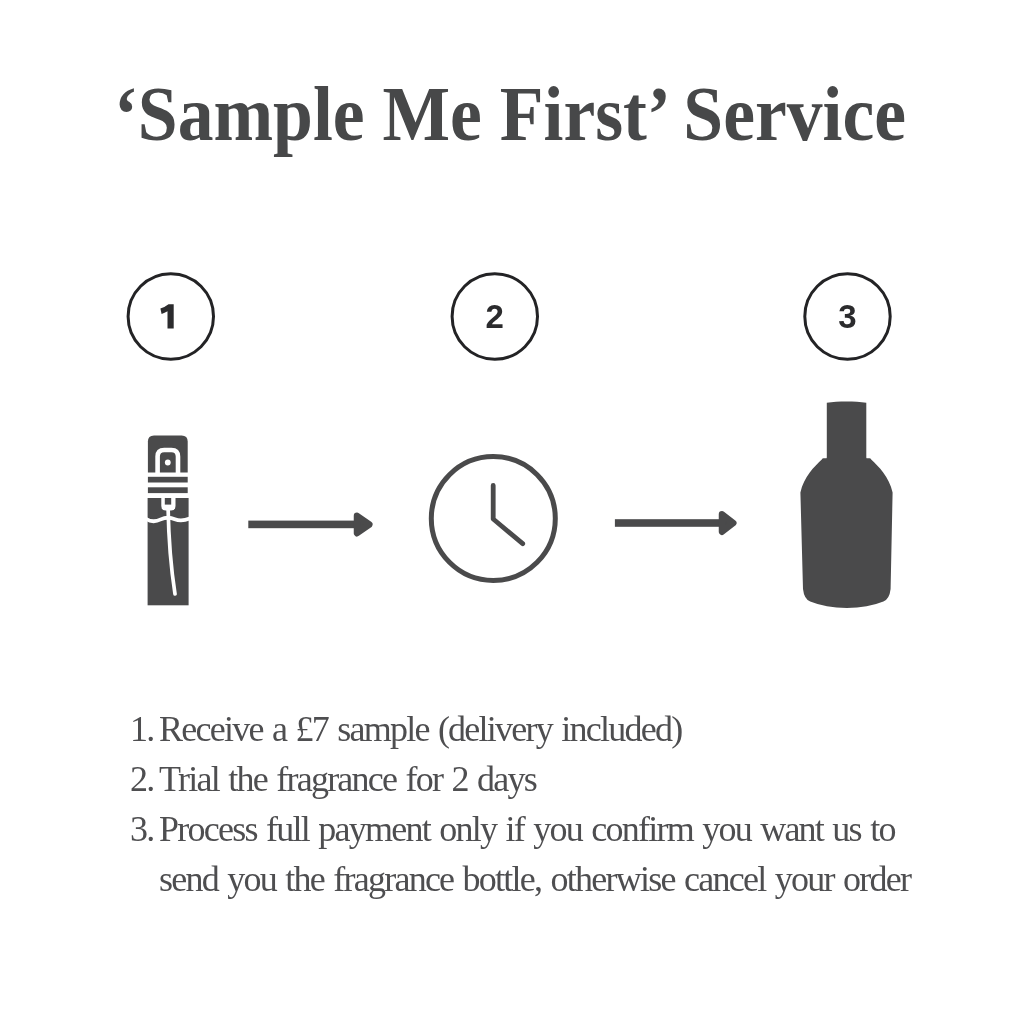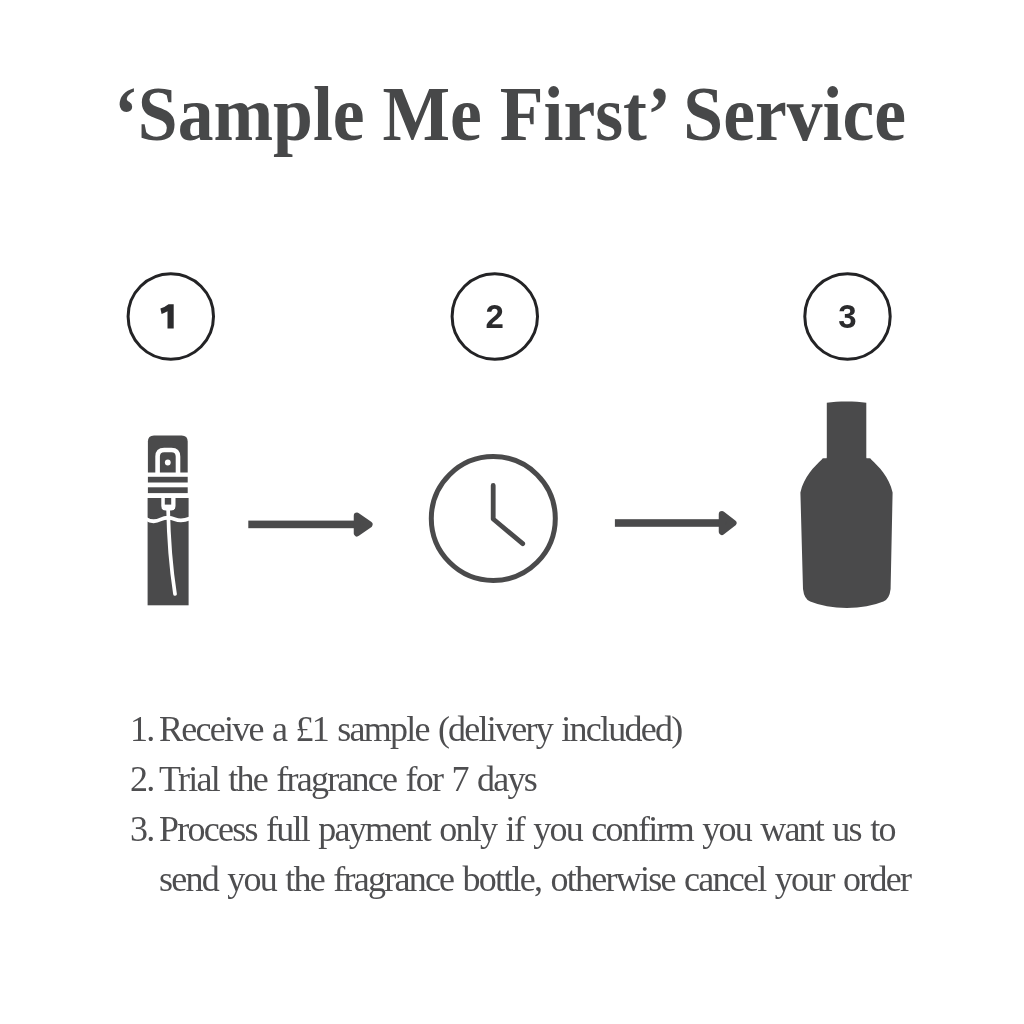--- a/index.html
+++ b/index.html
@@ -73,23 +73,23 @@
     C803.8,476.5 814.4,466.4 821.8,459.4
     Q822.4,458.3 823.5,458.3
     L825.7,458.3
     Q826.8,458.3 826.8,457.4
     Z"></path>
 </svg>
 
 <div class="list">
   <div class="row">
       <span class="n">1.</span>
-      <span>Receive a £1 sample (delivery included)</span>
+      <span>Receive a £7 sample (delivery included)</span>
     </div>
   <div class="row">
       <span class="n">2.</span>
-      <span>Trial the fragrance for 7 days</span>
+      <span>Trial the fragrance for 2 days</span>
     </div>
   <div class="row">
       <span class="n">3.</span>
       <span>Process full payment only if you confirm you want us to<br>send you the fragrance bottle, otherwise cancel your order</span>
     </div>
 </div>
 
 </body></html>

